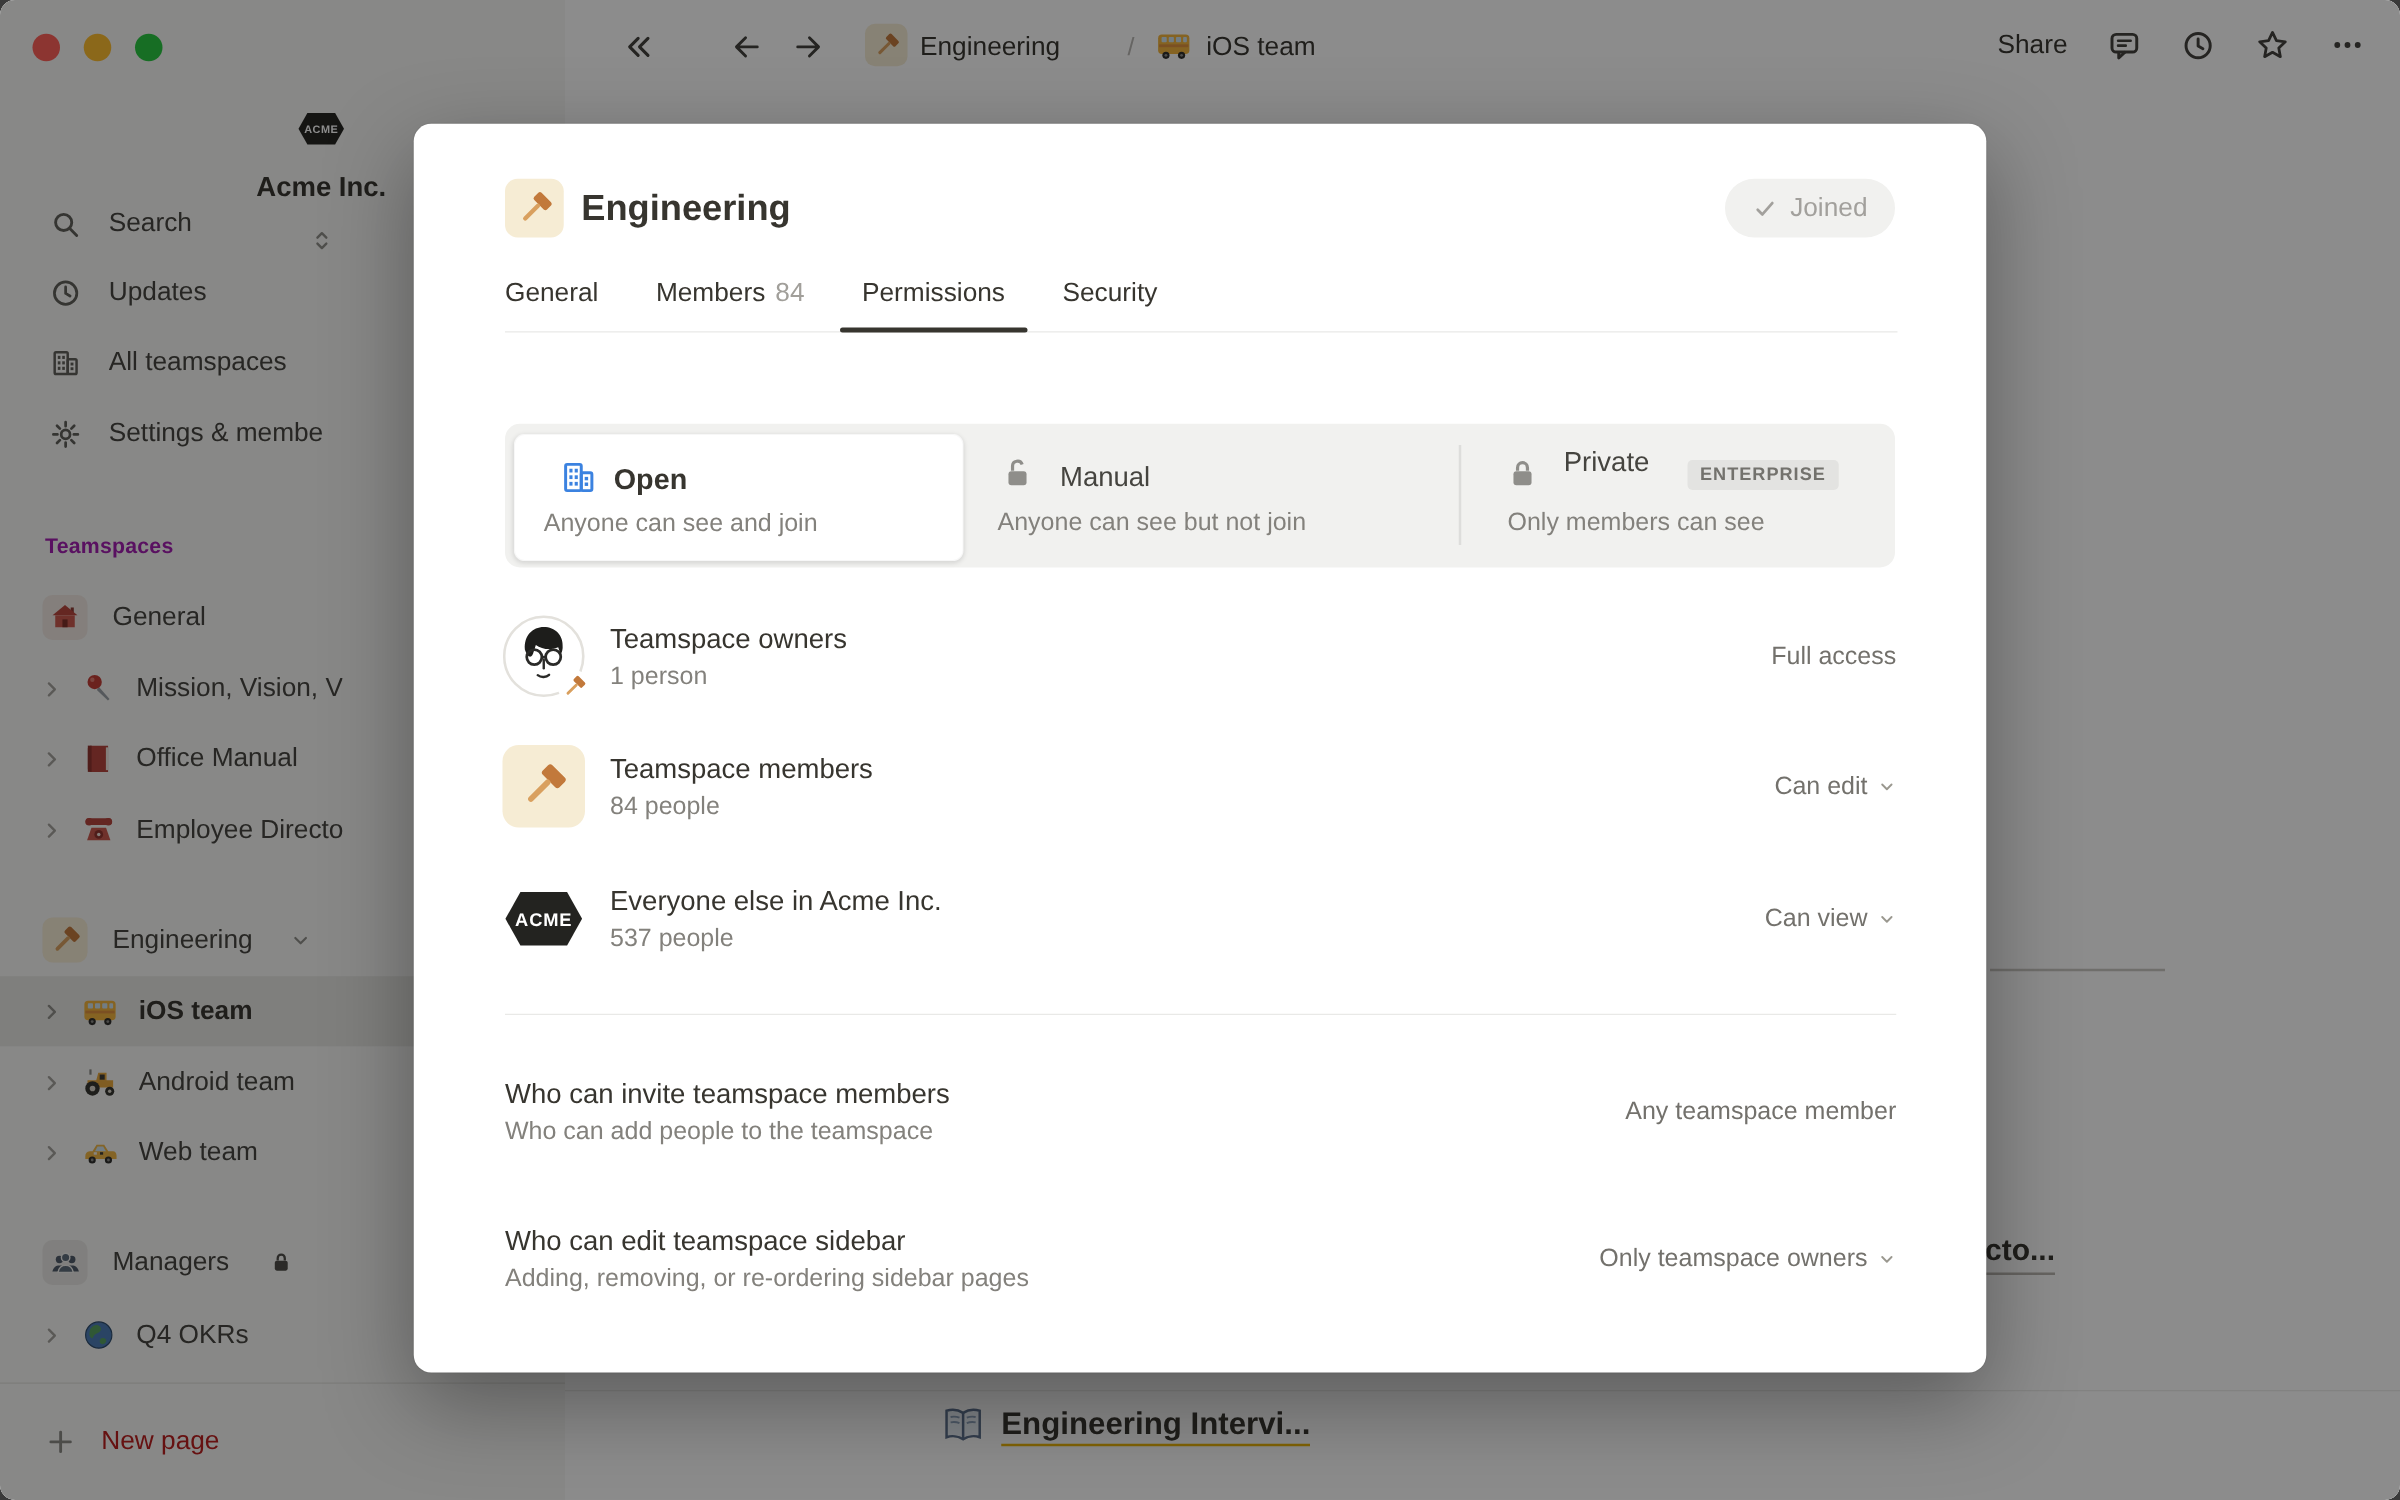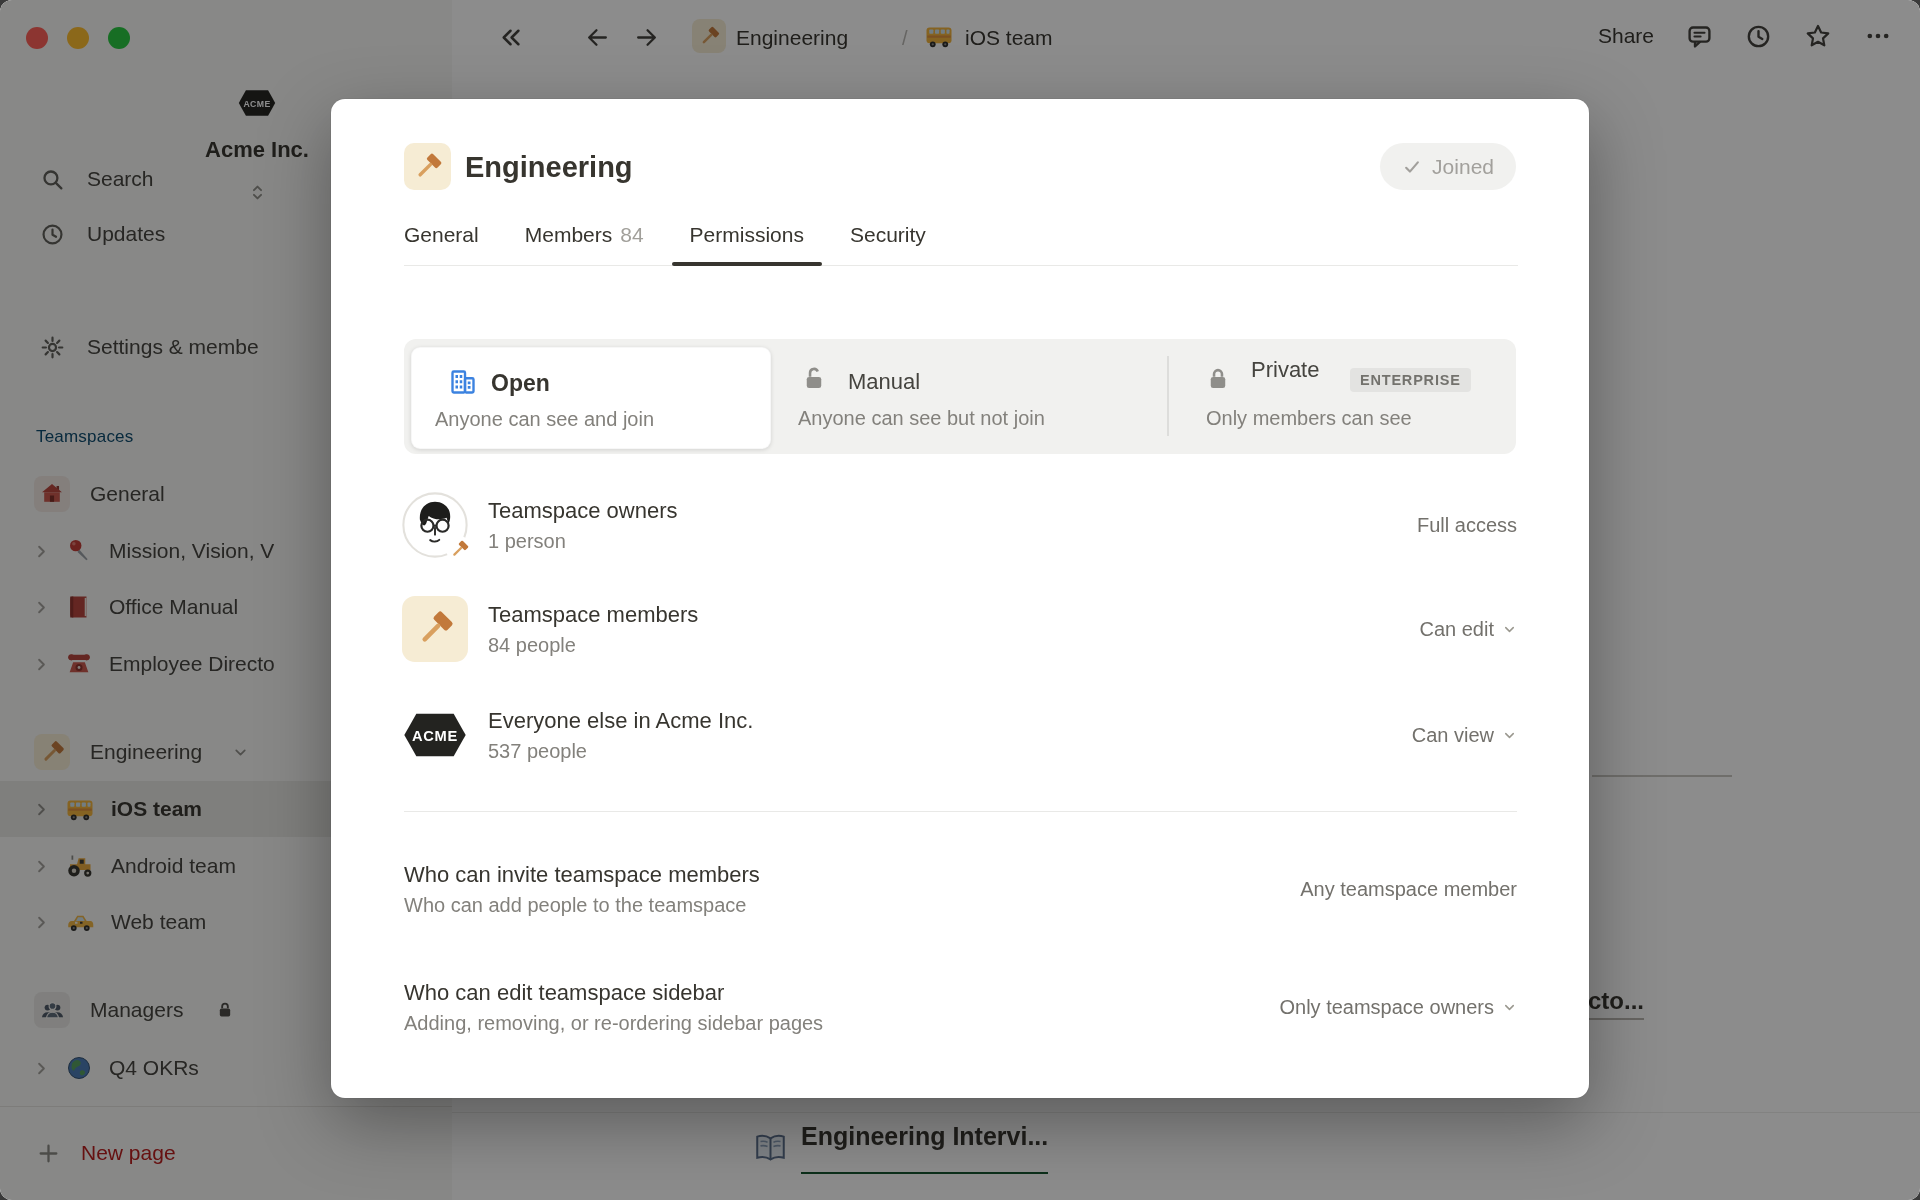--- a/index.html
+++ b/index.html
@@ -12,39 +12,39 @@
 
   
   .sidebar{position:absolute;left:0;top:0;width:452px;height:1200px;background:#f7f7f5;
            border-right:1px solid #e7e6e3;}
   .tl{position:absolute;top:27px;width:22px;height:22px;border-radius:50%;}
   .row{position:absolute;left:0;width:452px;height:44px;display:flex;align-items:center;}
   .row .lbl{font-size:21px;font-weight:500;color:#45443f;white-space:nowrap;overflow:hidden;}
   .ws{padding-left:31px;gap:20px;flex-direction:column;}
   .ws .name{font-size:22px;font-weight:700;color:#37352f;}
   .menu{padding-left:40px;gap:22px;color:#5f5e59;}
-  .seclbl{position:absolute;left:36px;font-size:17px;font-weight:400;color:#0c4a6e;letter-spacing:.2px;}
+  .seclbl{position:absolute;left:36px;font-size:17px;font-weight:700;color:#a21caf;letter-spacing:.2px;}
   .ts.root{padding-left:34px;gap:20px;}
   .ts.child{padding-left:32px;gap:10px;}
   .ts.child .emoji{margin-left:4px;margin-right:6px;}
   .sq{width:36px;height:36px;border-radius:8px;display:flex;align-items:center;justify-content:center;flex:none;}
   .sel{background:#e8e7e4;height:56px;}
   .sel .lbl{font-weight:700;color:#37352f;}
   .sdiv{position:absolute;left:0;top:1106px;width:452px;height:1px;background:#e4e2de;}
   .newpage{top:1131px;padding-left:36px;gap:20px;color:#55534e;}
 
   
   .topbar{position:absolute;left:452px;top:0;width:1468px;height:72px;background:#fff;}
   .crumbtxt{font-size:21px;color:#37352f;white-space:nowrap;}
   .crumbsep{font-size:20px;color:#b9b7b3;}
   .tb-right{position:absolute;right:28px;top:0;height:72px;display:flex;align-items:center;gap:32px;color:#41403b;}
   .sharelbl{font-size:21px;color:#37352f;}
   .pagelink{display:flex;align-items:center;gap:12px;}
-  .pagelink .t{font-size:25px;font-weight:600;color:#37352f;border-bottom:2px solid #14532d;
-               padding-bottom:21px;white-space:nowrap;}
+  .pagelink .t{font-size:25px;font-weight:600;color:#37352f;border-bottom:2px solid #eab308;
+               padding-bottom:1px;white-space:nowrap;}
 
   
   .overlay{position:absolute;inset:0;background:rgba(5,5,5,.46);z-index:5;}
   .modal{position:absolute;left:331px;top:99px;width:1258px;height:999px;background:#fff;
          border-radius:14px;z-index:10;box-shadow:0 24px 70px rgba(0,0,0,.35),0 0 0 1px rgba(0,0,0,.03);}
   .mtitle{position:absolute;left:134px;top:52px;font-size:29px;font-weight:700;color:#37352f;}
   .joined{position:absolute;right:73px;top:44px;height:47px;border-radius:24px;background:#f1f1ef;
           display:flex;align-items:center;gap:10px;padding:0 22px;color:#a2a09c;font-size:21px;}
   .tabs{position:absolute;left:73px;right:71px;top:118px;height:48px;display:flex;gap:46px;
         border-bottom:1px solid #e9e9e7;}
@@ -263,20 +263,26 @@
           <use href="#i-search"></use>
         </svg>
       <span class="lbl">Search</span>
     </div>
     <div class="row menu" style="top:212px">
       <svg class="ic" width="25" height="25">
           <use href="#i-clock"></use>
         </svg>
       <span class="lbl">Updates</span>
     </div>
+    <div class="row menu" style="top:268px">
+      <svg class="ic" width="25" height="25">
+          <use href="#i-buildings"></use>
+        </svg>
+      <span class="lbl">All teamspaces</span>
+    </div>
     <div class="row menu" style="top:325px">
       <svg class="ic" width="25" height="25">
           <use href="#i-gear"></use>
         </svg>
       <span class="lbl">Settings &amp; membe</span>
     </div>
 
     <span class="seclbl" style="top:427px">Teamspaces</span>
 
     <div class="row ts root" style="top:472px">

